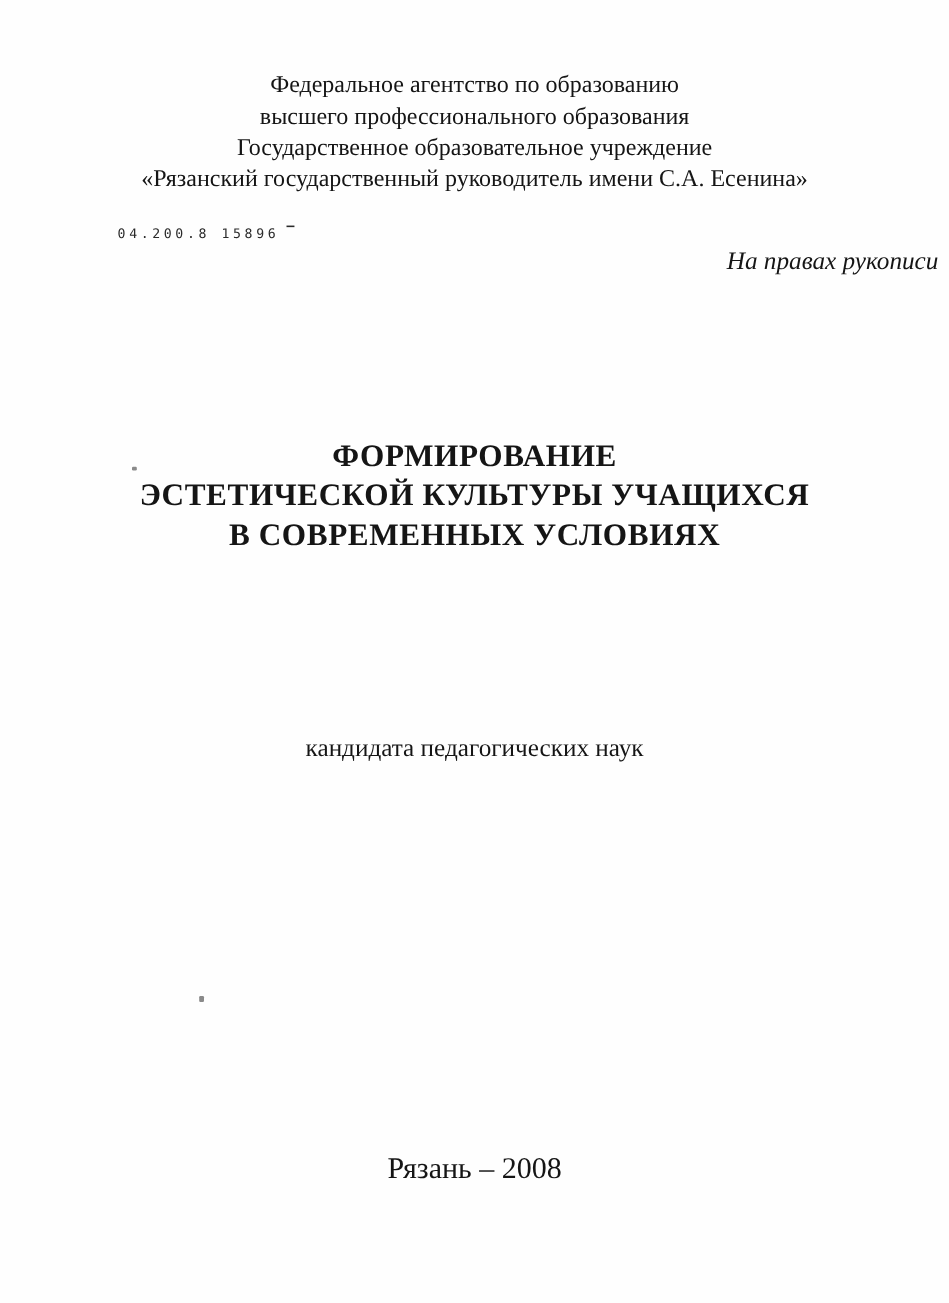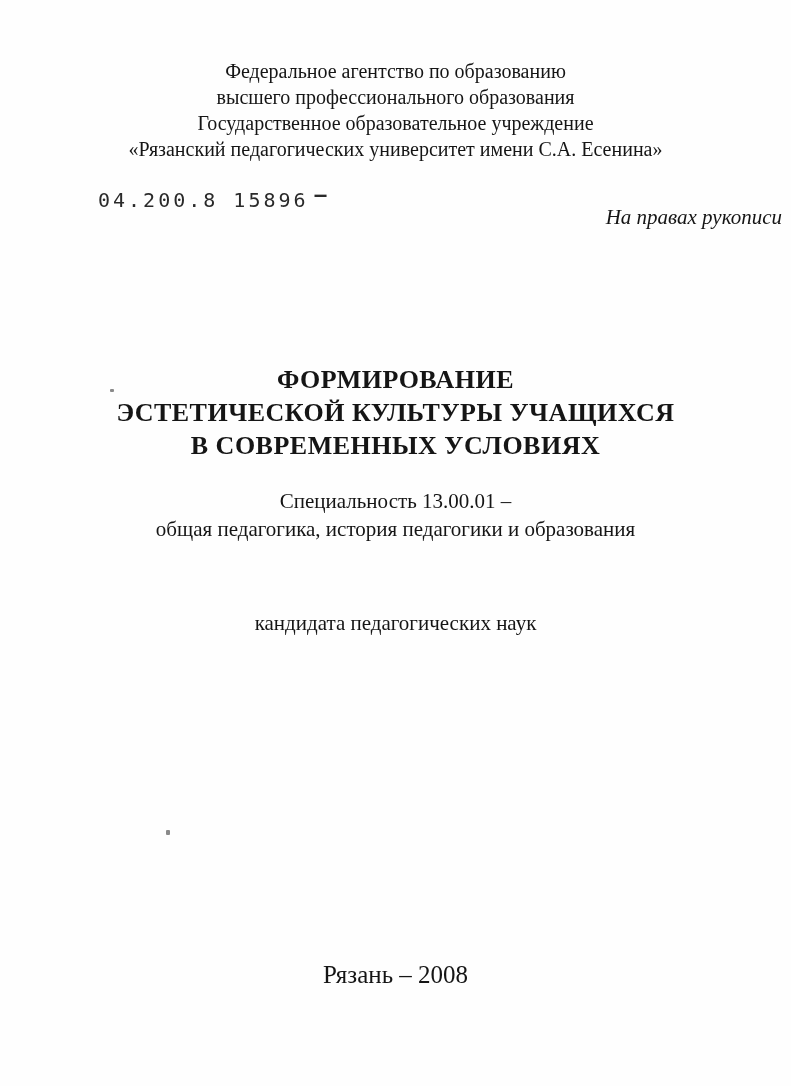--- a/index.html
+++ b/index.html
@@ -26,21 +26,21 @@
   .header-block {
     top: 58px;
     font-size: 20px;
     line-height: 26px;
   }
   .stamp {
     position: absolute;
     left: 98px;
     top: 188px;
     font-family: "DejaVu Sans Mono", "Liberation Mono", monospace;
-    font-size: 20px;
+    font-size: 11px;
     letter-spacing: 3px;
     color: #2a2a2a;
     white-space: nowrap;
   }
   .stamp .stamp-dash {
     display: inline-block;
     transform: translateY(-6px);
     font-weight: bold;
     letter-spacing: 0;
     margin-left: 6px;
@@ -96,40 +96,36 @@
 </style>
 </head>
 <body>
 
 <div class="page">
 
   <div class="centered header-block">
     <div>Федеральное агентство по образованию</div>
     <div>высшего профессионального образования</div>
     <div>Государственное образовательное учреждение</div>
-    <div>«Рязанский педагогических университет имени С.А. Есенина»</div>
+    <div>«Рязанский государственный руководитель имени С.А. Есенина»</div>
   </div>
 
   <div class="stamp">
     <span>04.200.8 15896</span><span class="stamp-dash">–</span>
   </div>
 
   <div class="manuscript-note">На правах рукописи</div>
 
 
   <div class="centered title-block">
     <div>ФОРМИРОВАНИЕ</div>
     <div>ЭСТЕТИЧЕСКОЙ КУЛЬТУРЫ УЧАЩИХСЯ</div>
     <div>В СОВРЕМЕННЫХ УСЛОВИЯХ</div>
   </div>
 
-  <div class="centered specialty-block">
-    <div>Специальность 13.00.01 –</div>
-    <div>общая педагогика, история педагогики и образования</div>
-  </div>
 
   <div class="centered thesis-block">
     <div>кандидата педагогических наук</div>
   </div>
 
 
   <div class="centered footer-block">Рязань – 2008</div>
 
   <div class="speck speck-1"></div>
   <div class="speck speck-2"></div>

